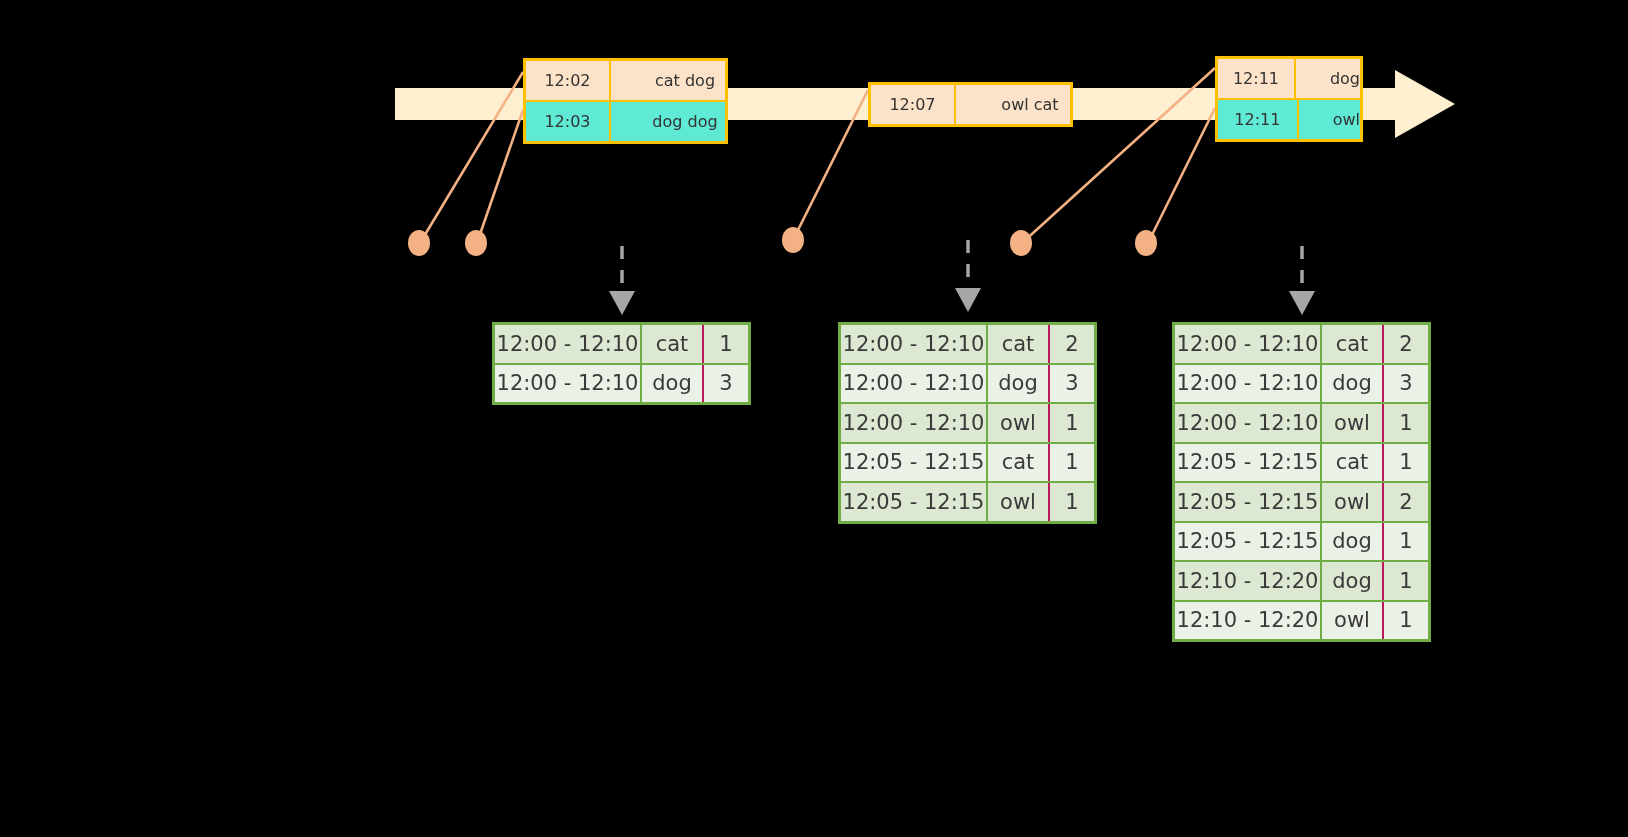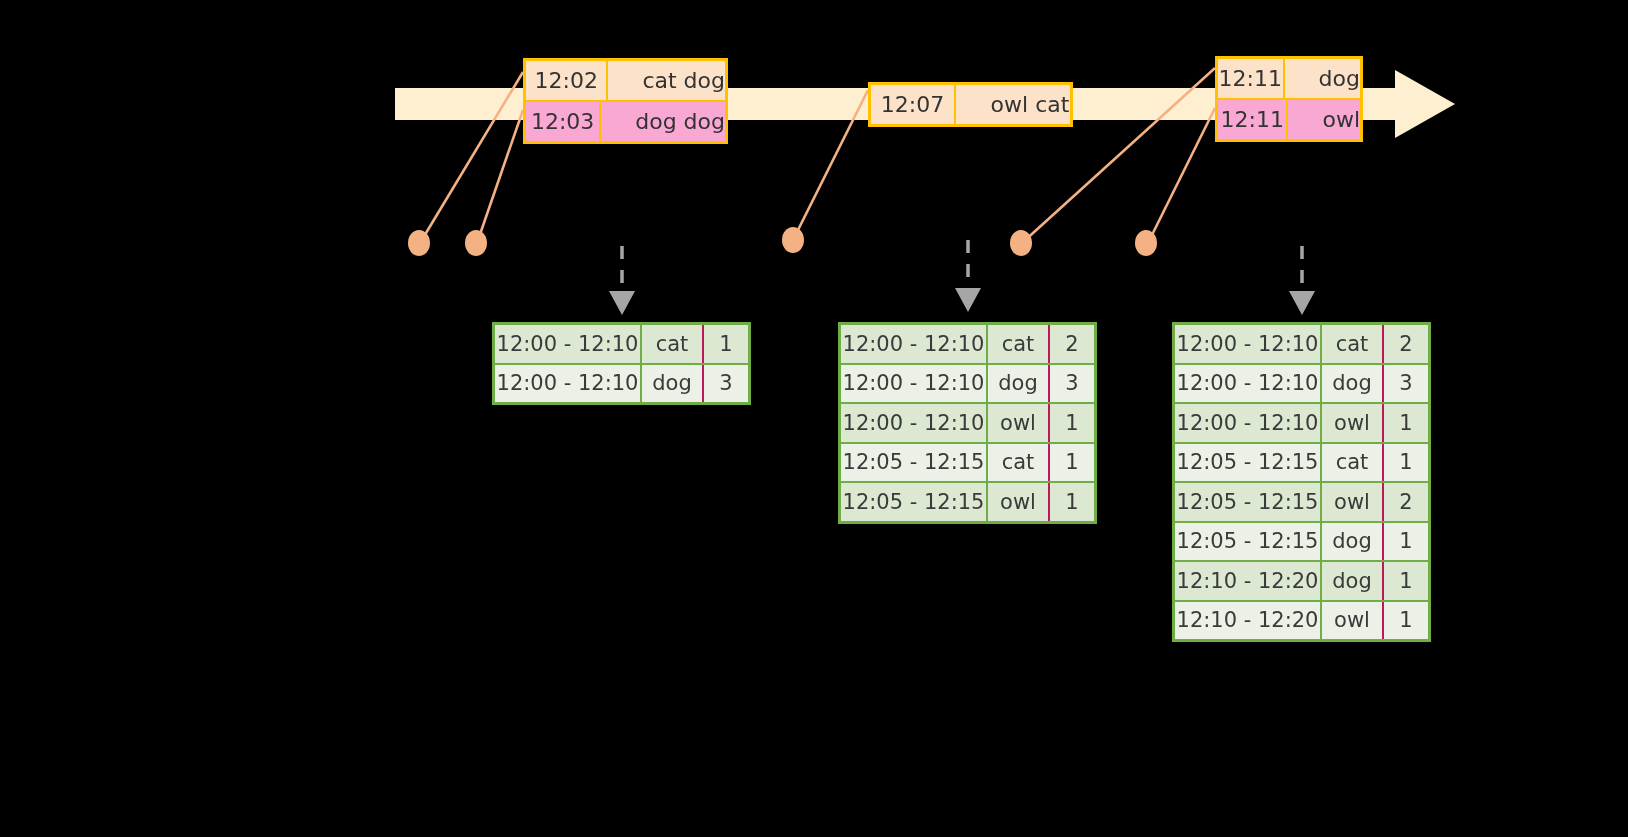--- a/index.html
+++ b/index.html
@@ -42,29 +42,29 @@
     flex-direction: row;
     height: 39px;
   }
   .event-row + .event-row {
     border-top: 2px solid #FFC000;
   }
   .event-cell {
     display: flex;
     align-items: center;
     justify-content: center;
-    font-size: 22px;
+    font-size: 16px;
     color: #333333;
     box-sizing: border-box;
     white-space: nowrap;
   }
   .event-cell.time { width: 85px; border-right: 2px solid #FFC000; }
   .event-cell.words { flex: 1 1 auto; padding-left: 34px; }
   .shade-dark  { background: #FCE2C8; }
-  .shade-light { background: #f9a8d4; }
+  .shade-light { background: #5eead4; }
 
   
   .result-table {
     position: absolute;
     border: 3px solid #70AD47;
     box-sizing: border-box;
     display: flex;
     flex-direction: column;
     z-index: 5;
   }

